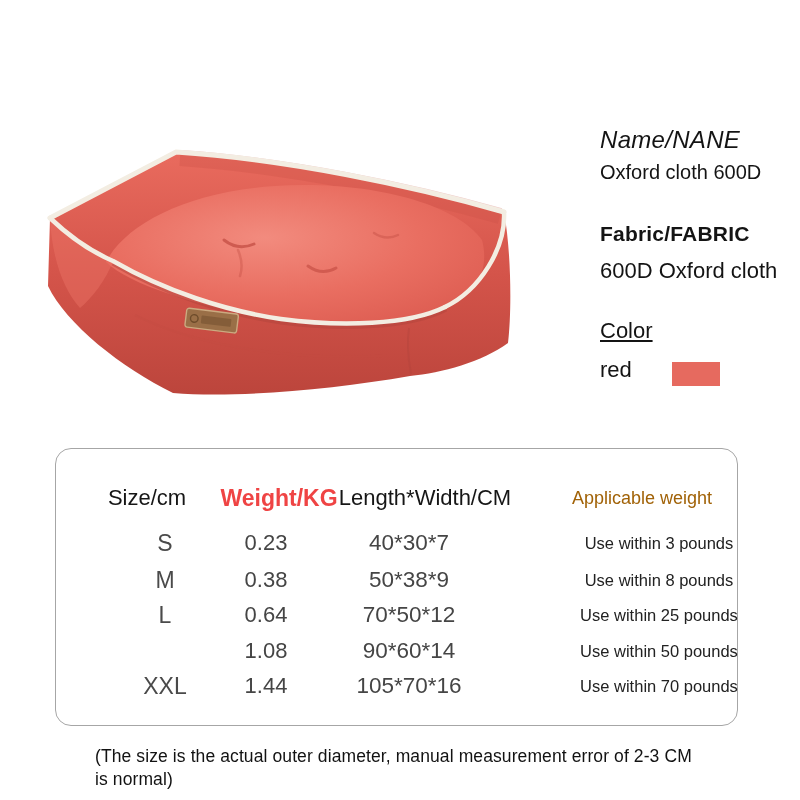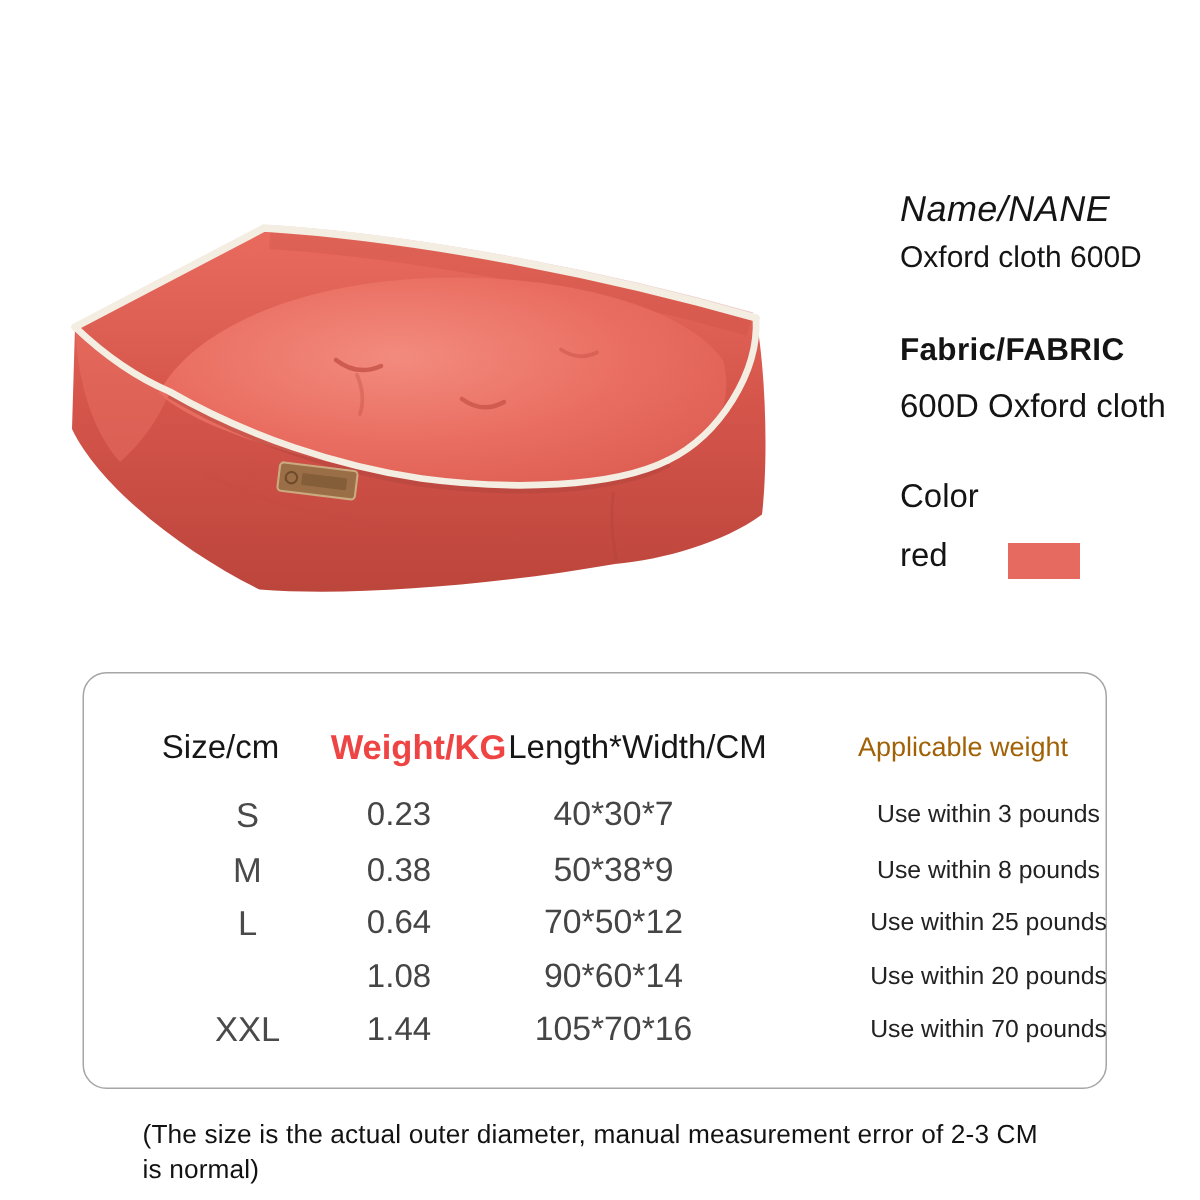--- a/index.html
+++ b/index.html
@@ -7,21 +7,21 @@
   .page {
     position:relative; width:800px; height:800px; background:#ffffff;
     font-family:"Liberation Sans", sans-serif; overflow:hidden; color:#141414;
   }
   
   .info-line { position:absolute; left:600px; white-space:nowrap; color:#141414; }
   .name-label   { top:126px; font-size:24px; font-weight:500; letter-spacing:.3px;font-style:italic; }
   .name-value   { top:161px; font-size:20px; font-weight:400; }
   .fabric-label { top:222px; font-size:21px; font-weight:700; letter-spacing:.2px; }
   .fabric-value { top:258px; font-size:22px; font-weight:400; }
-  .color-label  { top:318px; font-size:22px; font-weight:400; }
+  .color-label  { top:318px; font-size:22px; font-weight:400;text-decoration:underline; }
   .color-value  { top:357px; font-size:22px; font-weight:400; }
   .swatch { position:absolute; left:672px; top:362px; width:48px; height:24px; }
   
   .bed-figure { position:absolute; left:30px; top:130px; width:520px; height:290px; }
   
   .size-box {
     position:absolute; left:55px; top:448px; width:683px; height:278px;
     border:1.6px solid #a6a6a6; border-radius:16px; background:#fff;
   }
   .trow { position:absolute; left:0; width:100%; height:30px; line-height:30px; }
@@ -128,21 +128,21 @@
     </div>
     <div class="trow r2">
       <span class="v1">L</span>
       <span class="v2">0.64</span>
       <span class="v3">70*50*12</span>
       <span class="v4">Use within 25 pounds</span>
     </div>
     <div class="trow r3">
       <span class="v2">1.08</span>
       <span class="v3">90*60*14</span>
-      <span class="v4">Use within 20 pounds</span>
+      <span class="v4">Use within 50 pounds</span>
     </div>
     <div class="trow r4">
       <span class="v1">XXL</span>
       <span class="v2">1.44</span>
       <span class="v3">105*70*16</span>
       <span class="v4">Use within 70 pounds</span>
     </div>
   </div>
 
   <div class="note">(The size is the actual outer diameter, manual measurement error of 2-3 CM is normal)</div>

